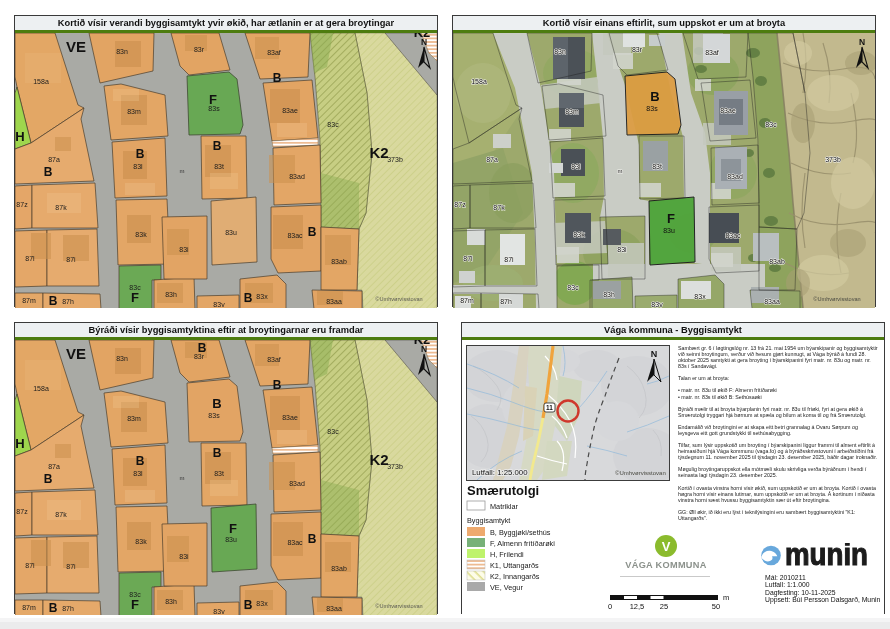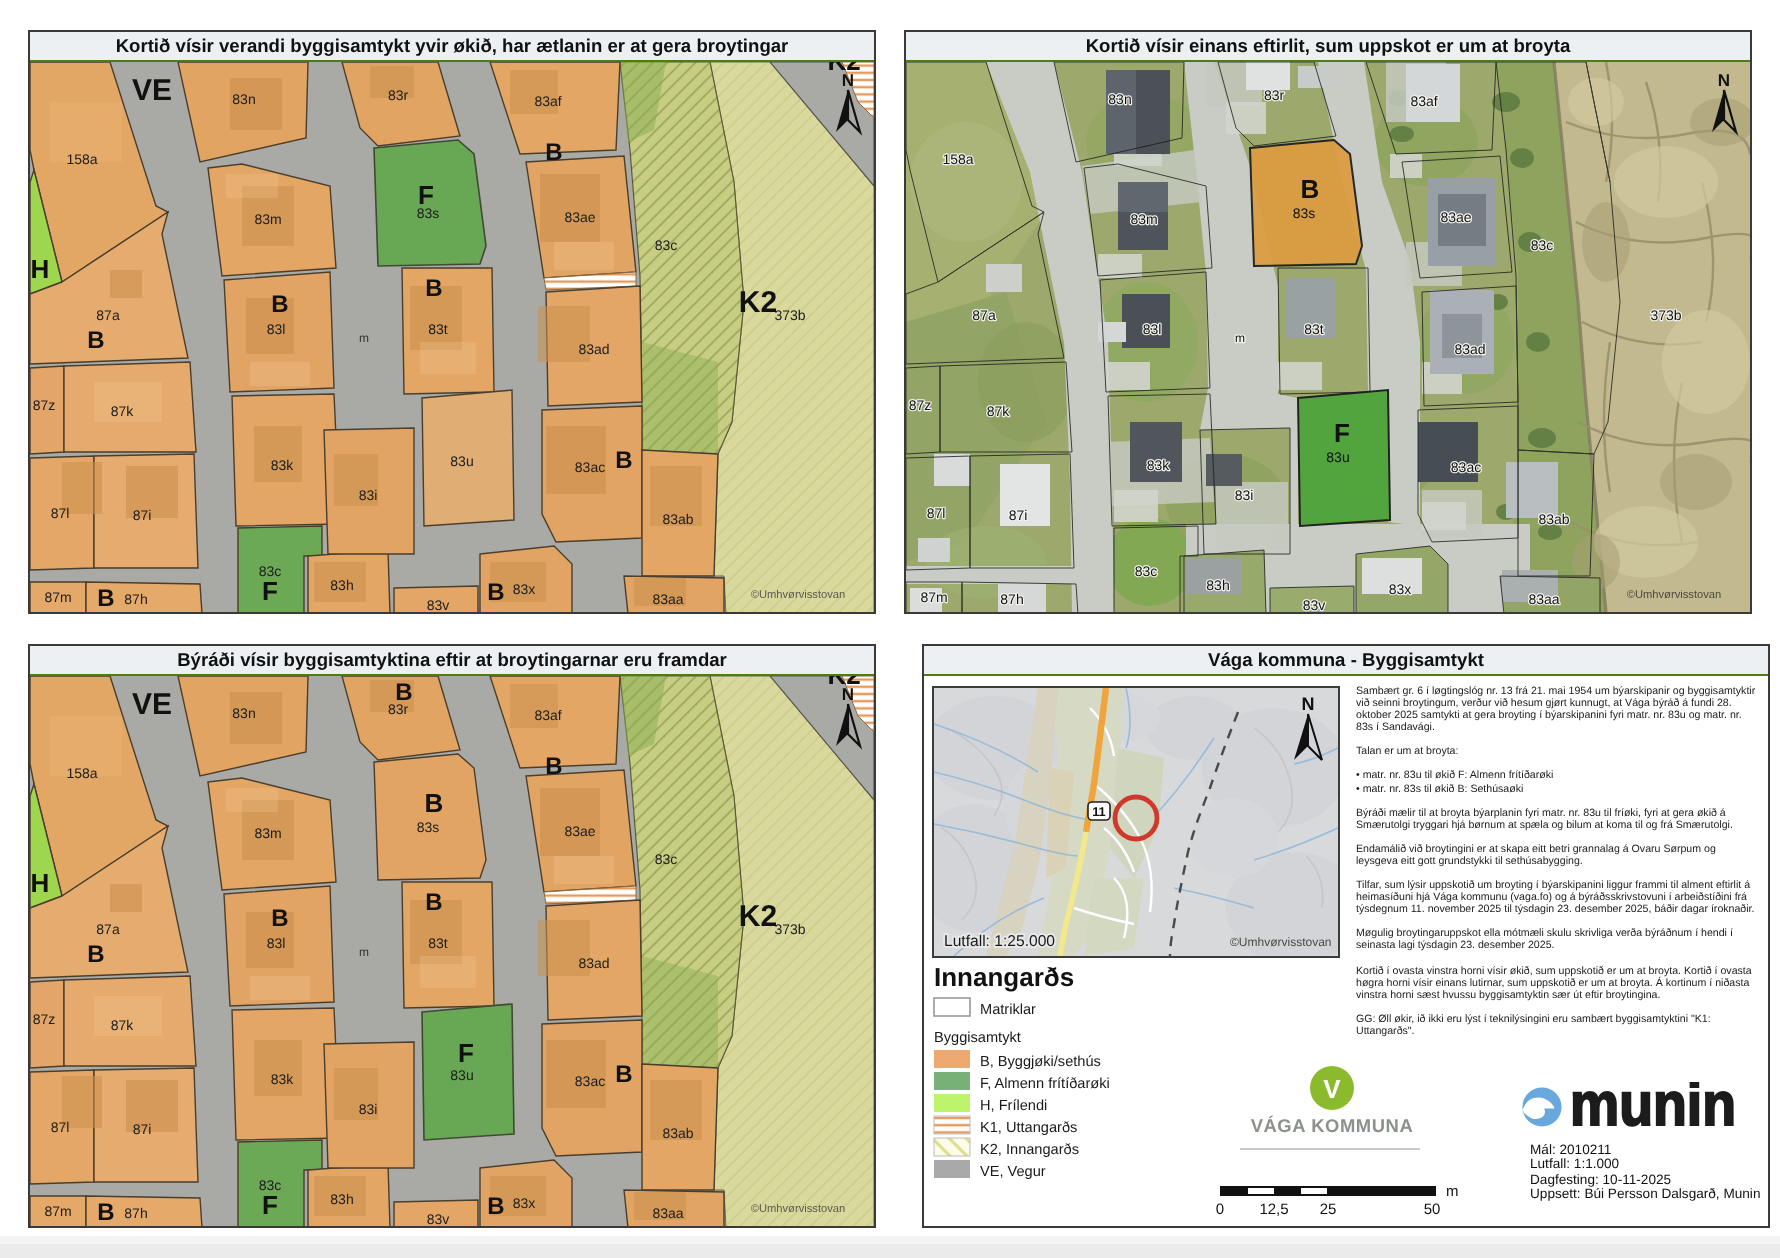--- a/index.html
+++ b/index.html
@@ -1,17 +1,17 @@
 <!DOCTYPE html>
 <html><head>
 <meta charset="utf-8">
 <style>
 html,body{margin:0;padding:0;width:890px;height:629px;background:#ffffff;font-family:"Liberation Sans",sans-serif;overflow:hidden}
 .panel{position:absolute;border:1px solid #3a3a3a;background:#fff}
-.tbar{height:14px;border-bottom:1px solid #4d7c0f;background:#edf0f2;text-align:center;font-weight:bold;font-size:9.3px;line-height:14.5px;color:#111;letter-spacing:0}
+.tbar{height:14px;border-bottom:3px solid #4d7c0f;background:#edf0f2;text-align:center;font-weight:bold;font-size:9.3px;line-height:14.5px;color:#111;letter-spacing:0}
 .map{display:block}
 #botline{position:absolute;left:0;top:618px;width:890px;height:4px;background:#f4f4f5}
 #botgray{position:absolute;left:0;top:622px;width:890px;height:7px;background:#ebebec}
 </style>
 </head>
 <body>
 
 <svg width="0" height="0" style="position:absolute">
 <defs>
 <pattern id="pk1" width="5" height="3.6" patternUnits="userSpaceOnUse">
@@ -492,21 +492,21 @@
       <text x="5" y="129" font-family="Liberation Sans,sans-serif" font-size="7.8" fill="#1a1a1a" stroke="#e8e8e8" stroke-width="2" paint-order="stroke" stroke-linejoin="round">Lutfall: 1:25.000</text>
       <text x="148" y="129" font-family="Liberation Sans,sans-serif" font-size="6" fill="#4a4a42">©Umhvørvisstovan</text>
 
       <g>
         <text x="187" y="11" font-family="Liberation Sans,sans-serif" font-size="9" font-weight="bold" fill="#111" text-anchor="middle">N</text>
         <polygon points="187,13 180,36 187,29" fill="#111"></polygon>
         <polygon points="187,13 194,36 187,29" fill="none" stroke="#111" stroke-width="1"></polygon>
       </g>
     </svg>
 
-    <div style="position:absolute;left:5px;top:143px;font-weight:bold;font-size:13px;color:#111">Innangarðs</div>
+    <div style="position:absolute;left:5px;top:143px;font-weight:bold;font-size:13px;color:#111">Smærutolgi</div>
 
     <svg style="position:absolute;left:0px;top:158px" width="210" height="95" viewBox="0 0 210 95">
       <rect x="5" y="3" width="18" height="9" fill="#ffffff" stroke="#999" stroke-width="0.8"></rect>
       <text x="28" y="11" font-family="Liberation Sans,sans-serif" font-size="7.3" fill="#1a1a1a">Matriklar</text>
       <text x="5" y="25" font-family="Liberation Sans,sans-serif" font-size="7.3" fill="#1a1a1a">Byggisamtykt</text>
       <rect x="5" y="29" width="18" height="9" fill="#eeaa6e"></rect>
       <text x="28" y="37" font-family="Liberation Sans,sans-serif" font-size="7.3" fill="#1a1a1a">B, Byggjøki/sethús</text>
       <rect x="5" y="40" width="18" height="9" fill="#77b178"></rect>
       <text x="28" y="48" font-family="Liberation Sans,sans-serif" font-size="7.3" fill="#1a1a1a">F, Almenn frítíðarøki</text>
       <rect x="5" y="51" width="18" height="9" fill="#bef36c"></rect>

